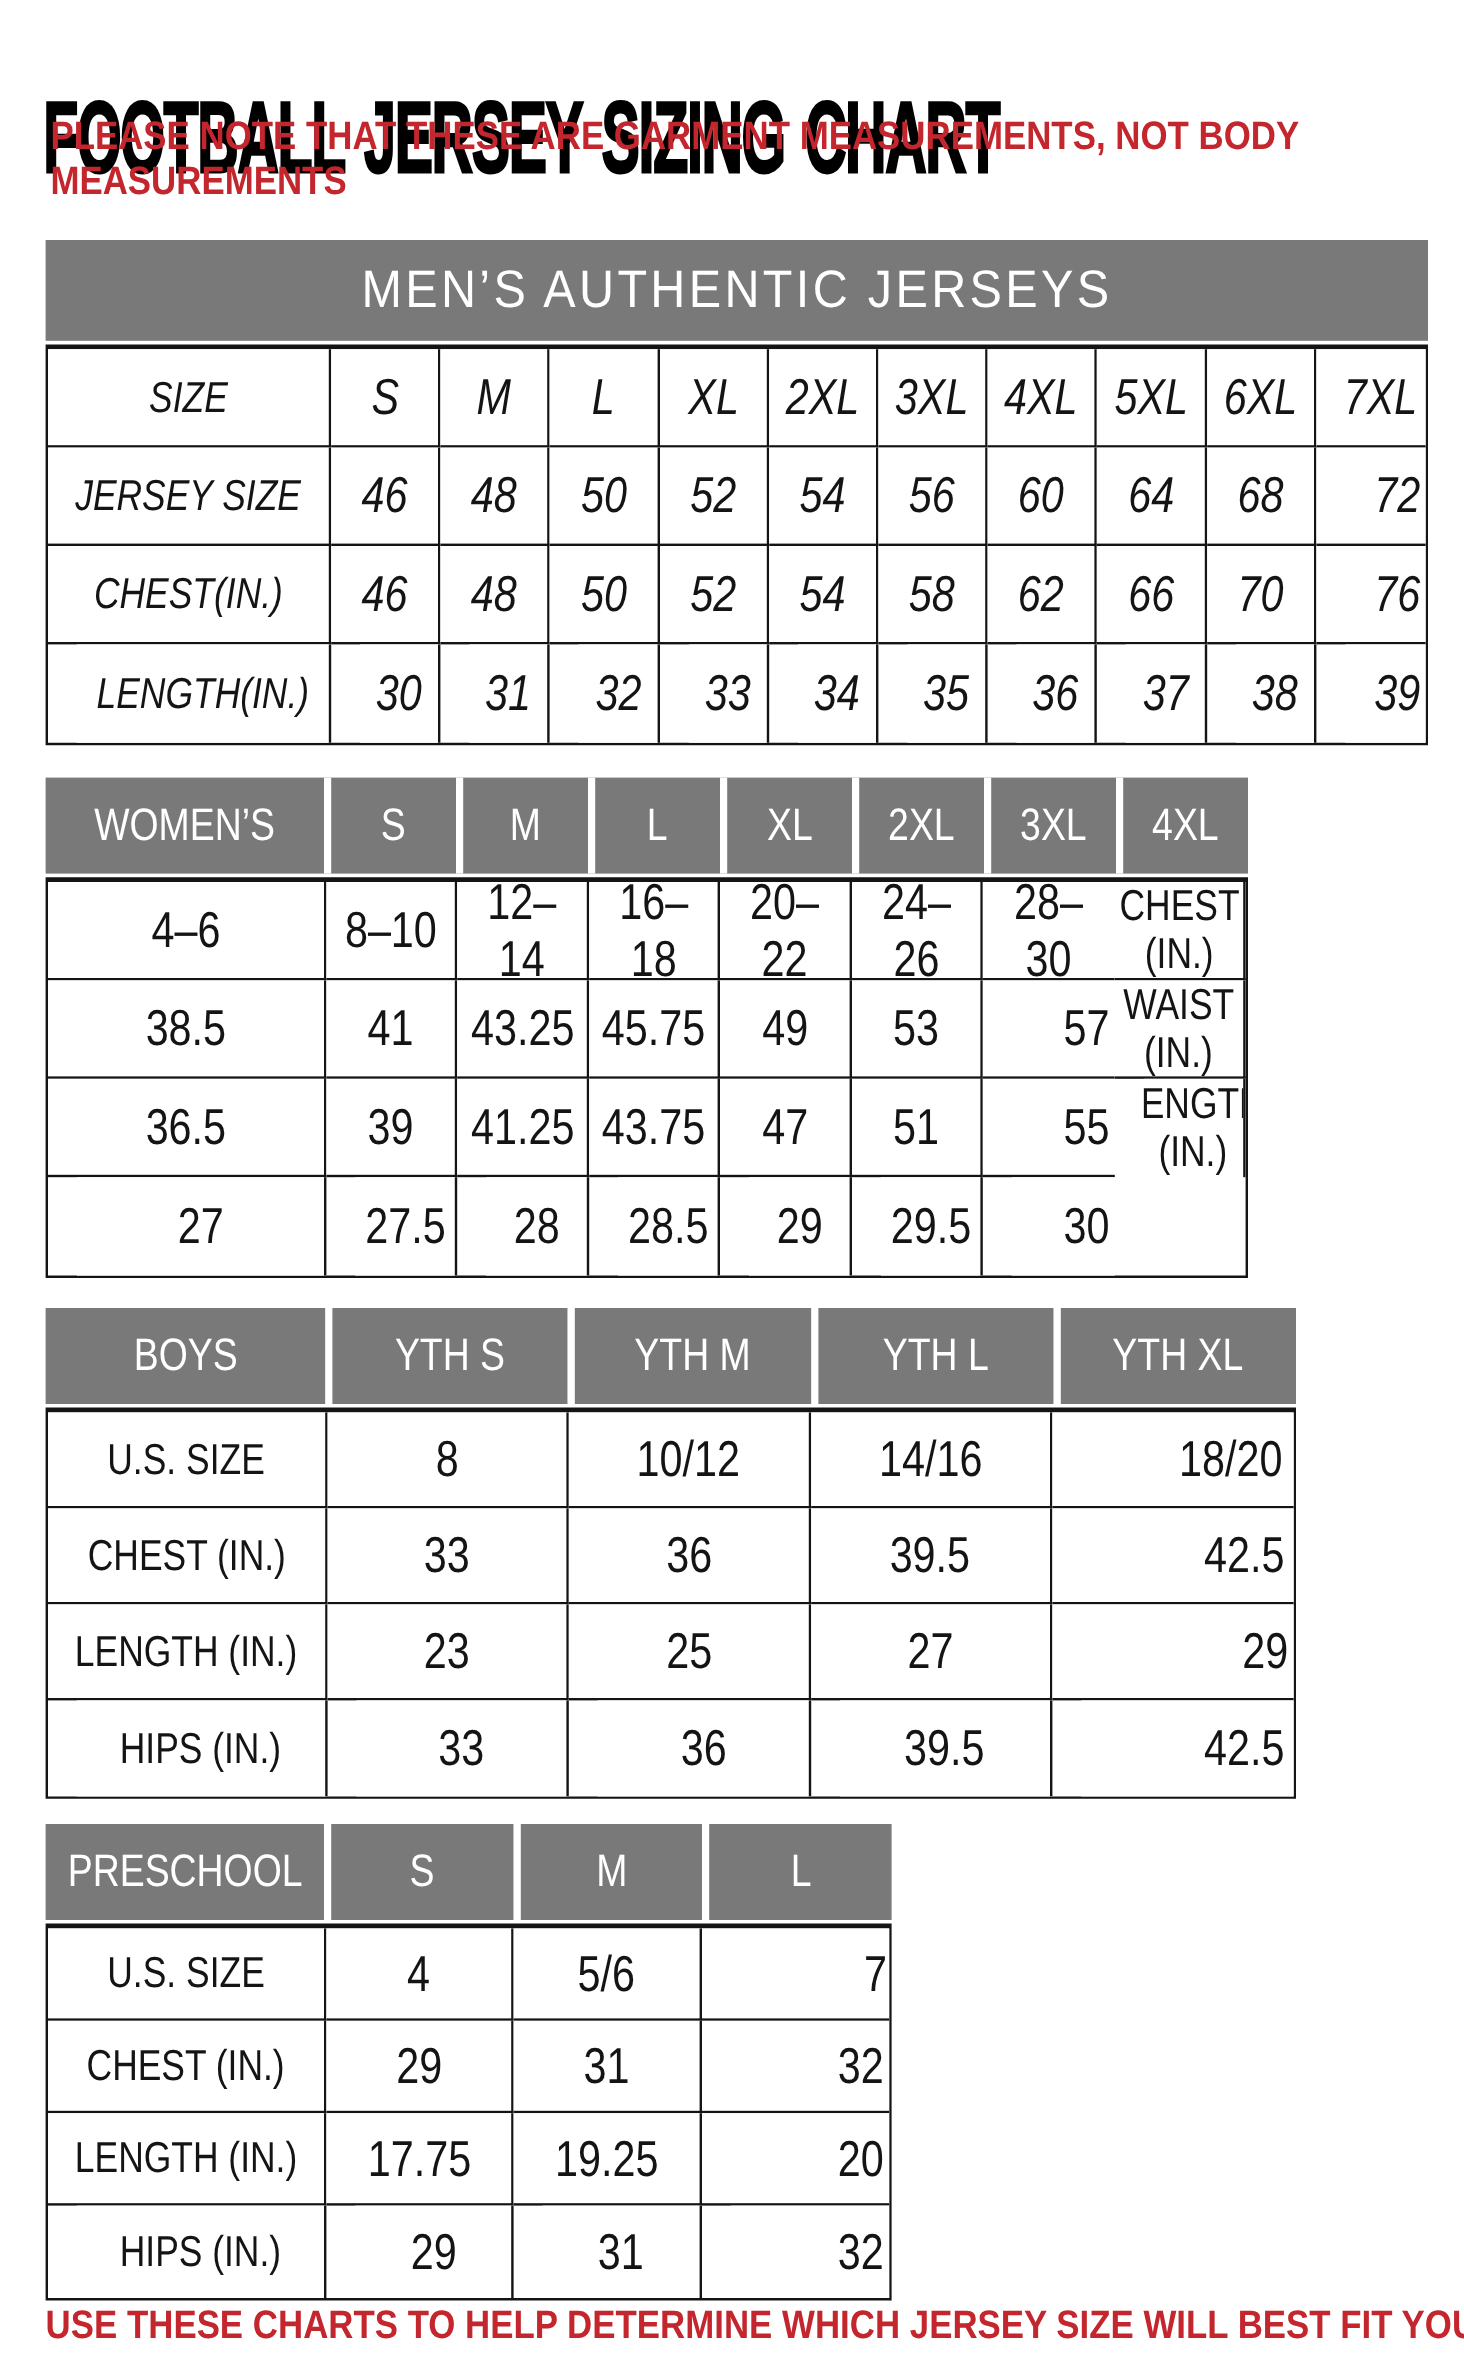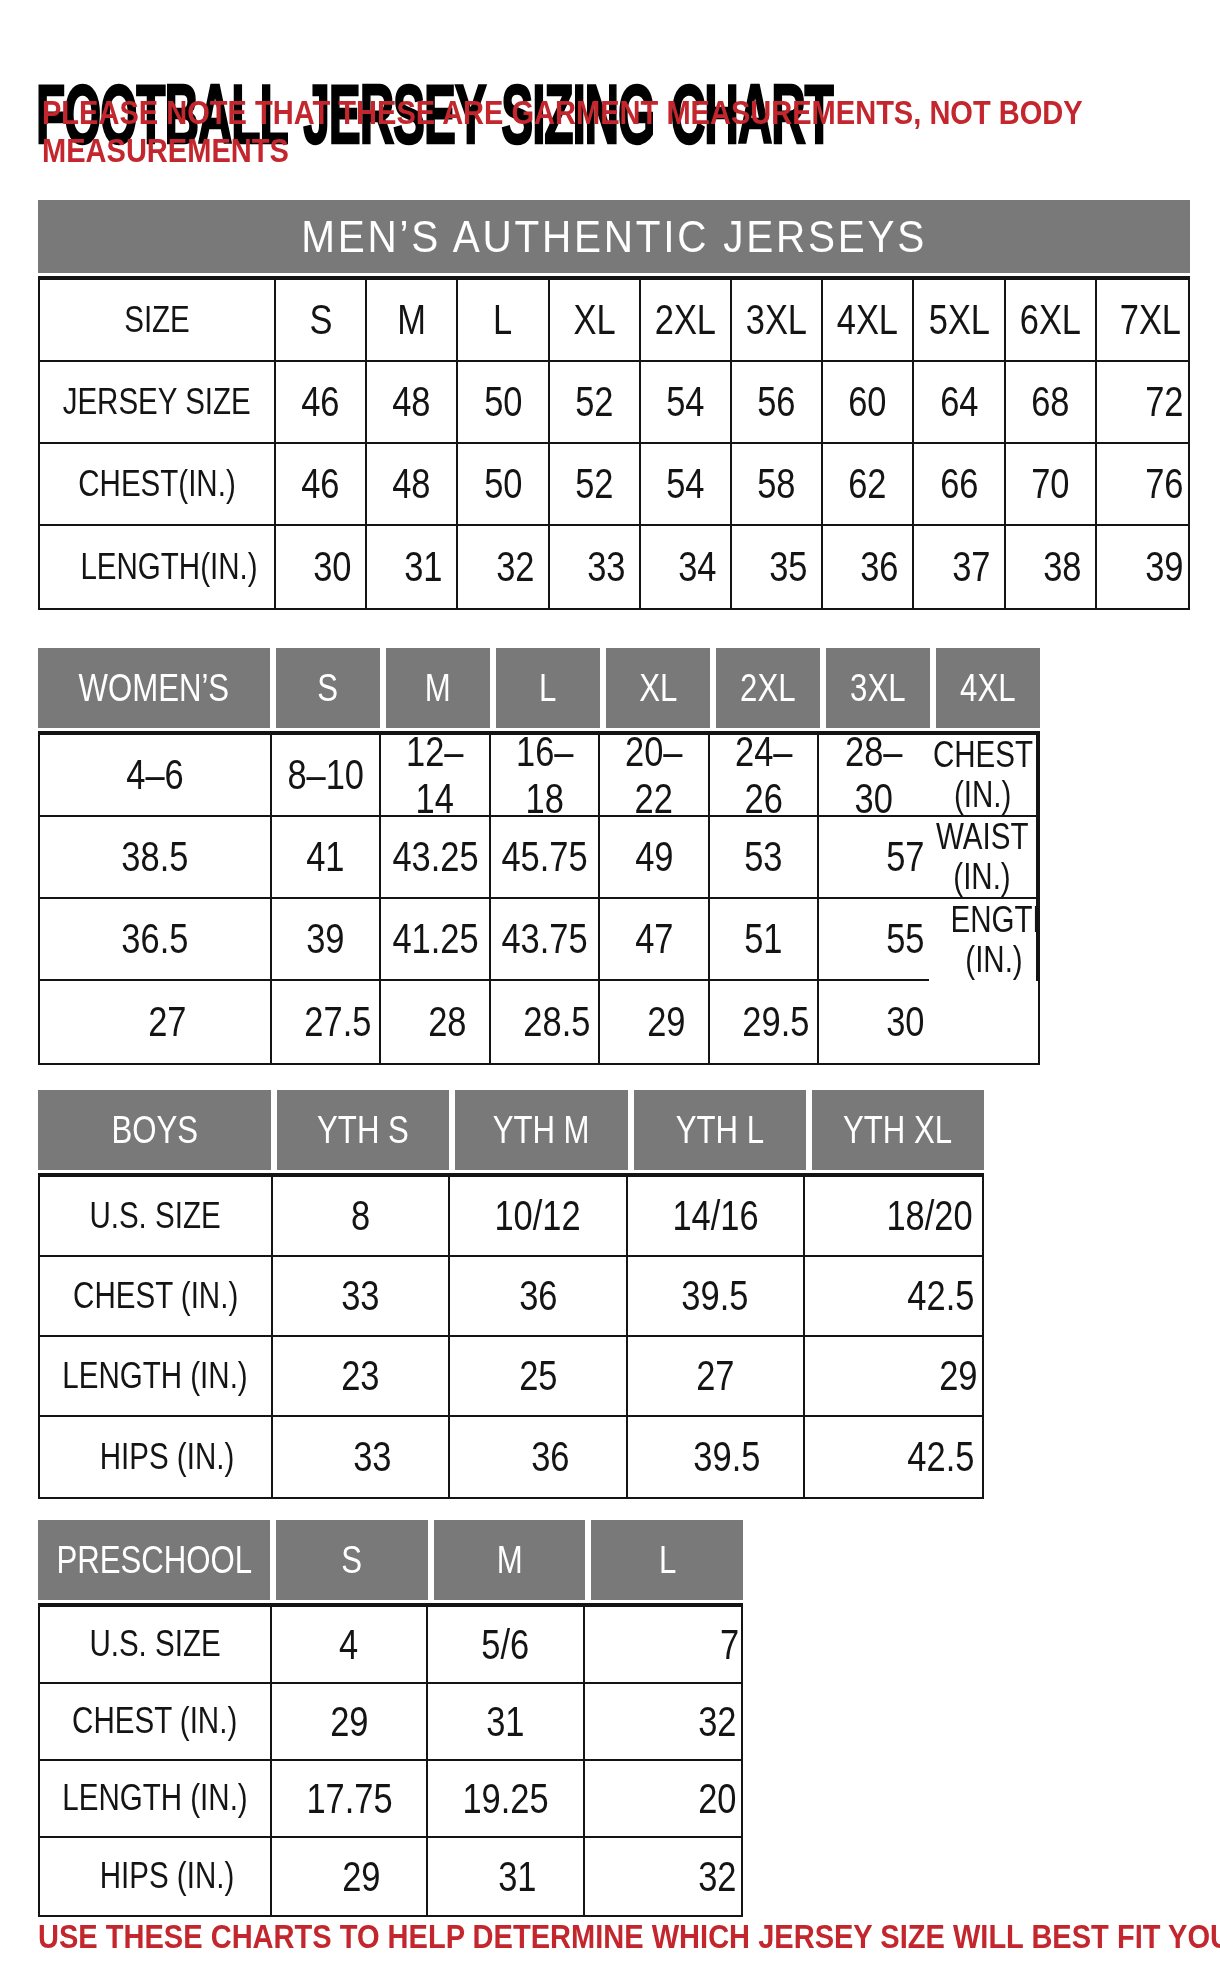--- a/index.html
+++ b/index.html
@@ -19,46 +19,46 @@
     position:absolute;left:42px;top:94px;font-size:33px;font-weight:700;line-height:38px;
     color:var(--red);transform:scaleX(0.88);transform-origin:left top;white-space:nowrap;
   }
   .footer-note{
     position:absolute;left:38px;top:1918px;font-size:33px;font-weight:700;
     color:var(--red);transform:scaleX(0.88);transform-origin:left top;white-space:nowrap;
   }
   .size-table{position:absolute;left:38px;}
   #t0{top:200px;width:1152px;}
   #t1{top:648px;width:1002px;}
-  #t2{top:1090px;width:946px;}
+  #t2{top:1090px;width:1042px;}
   #t3{top:1520px;width:705px;}
 
   .banner{
-    height:73px;background:var(--gray);color:var(--htext);
+    height:84px;background:var(--gray);color:var(--htext);
     display:flex;align-items:center;justify-content:center;
   }
   .banner .tx{font-size:44px;letter-spacing:3px;transform:scaleX(0.92);}
 
   .gray-row{display:grid;height:80px;border-radius:10px;}
   .hcell{
     background:var(--gray);color:var(--htext);
     display:flex;align-items:center;justify-content:center;box-sizing:border-box;
   }
   .hcell + .hcell{border-left:6px solid #fff;}
   .hcell .tx{font-size:38px;color:var(--htext);}
 
   .tbody{
     display:grid;margin-top:3px;
     border:2px solid var(--border);border-top-width:4px;box-sizing:border-box;
   }
   #t0 .gray-row, #t0 .tbody{grid-template-columns:236px repeat(10,1fr);}
   #t1 .gray-row, #t1 .tbody{grid-template-columns:232px repeat(7,1fr);}
   #t2 .gray-row, #t2 .tbody{grid-template-columns:233px repeat(4,1fr);}
   #t3 .gray-row, #t3 .tbody{grid-template-columns:232px repeat(3,1fr);}
-  #t0 .tbody{grid-auto-rows:82px;}
+  #t0 .tbody{grid-auto-rows:82px;font-style:italic;}
   #t1 .tbody{grid-auto-rows:82px;}
   #t2 .tbody{grid-auto-rows:80px;}
   #t3 .tbody{grid-auto-rows:77px;}
 
   .bcell{
     border-right:2px solid var(--border);border-bottom:2px solid var(--border);
     box-sizing:border-box;display:flex;align-items:center;justify-content:center;
     background:#fff;overflow:hidden;
   }
   .bcell.c-last{border-right:none;justify-content:flex-end;}

